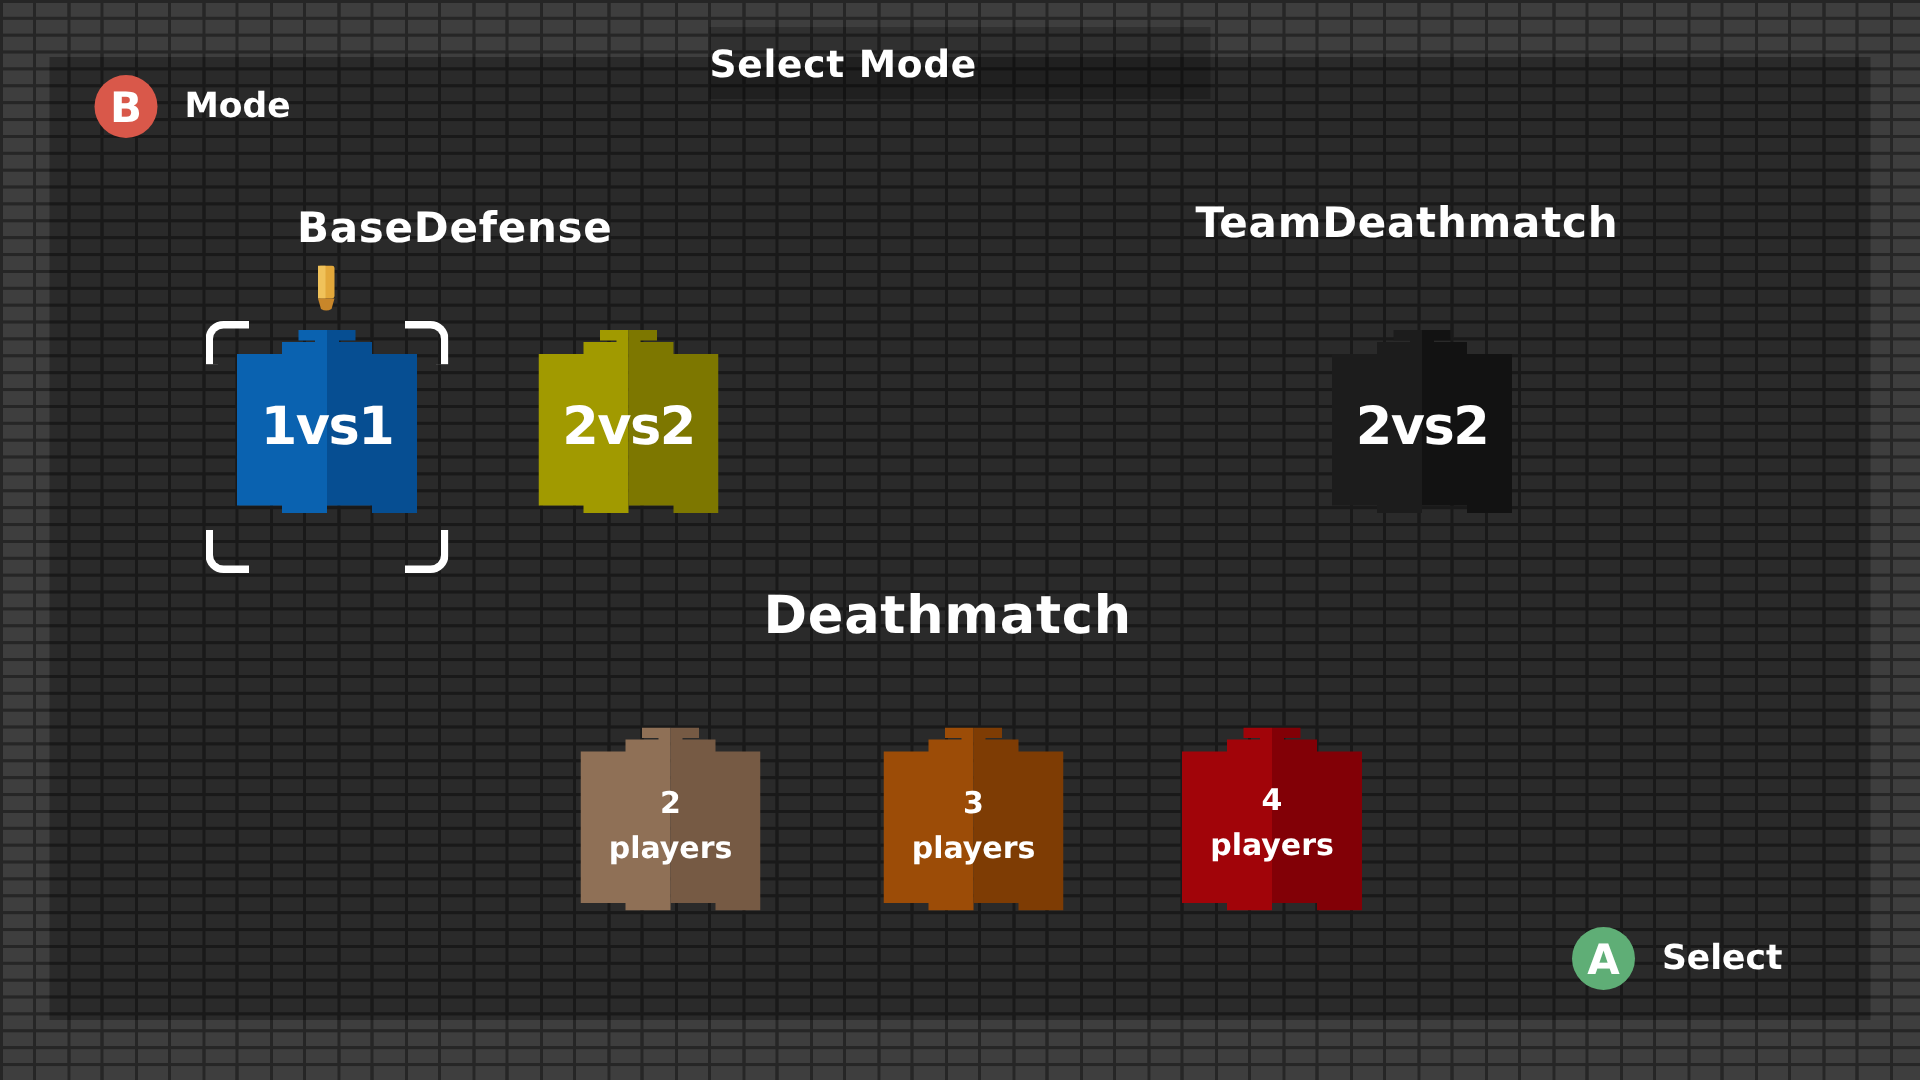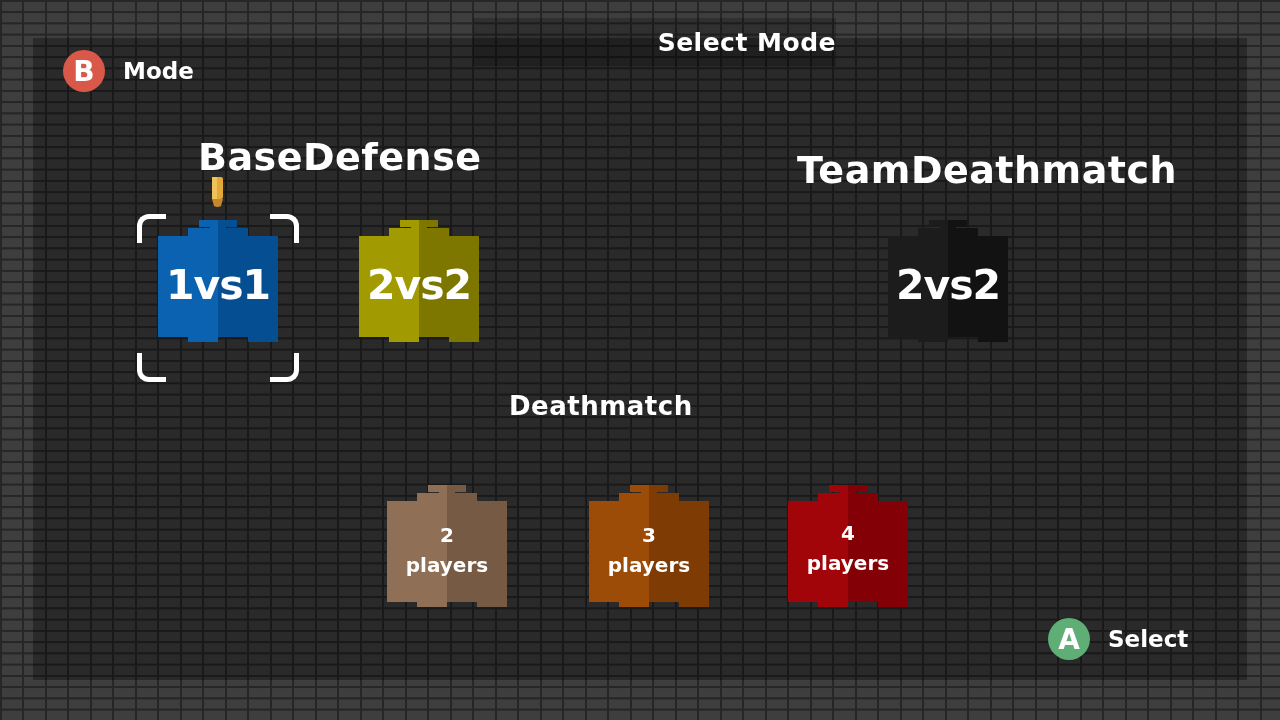--- a/index.html
+++ b/index.html
@@ -24,32 +24,32 @@
     background-size:45px 22.5px;background-position:0 0;
     -webkit-mask-image:repeating-linear-gradient(to bottom, #000 0 11.25px, transparent 11.25px 22.5px);
     mask-image:repeating-linear-gradient(to bottom, #000 0 11.25px, transparent 11.25px 22.5px);
     pointer-events:none;}
   .hrows{position:absolute;inset:0;
     background-image:linear-gradient(#262626 2px, transparent 2px);
     background-size:100% 11.25px;pointer-events:none;}
   .panel{position:absolute;left:33px;top:38px;width:1214px;height:642px;
     background:rgba(0,0,0,0.32);}
   .title-bar{position:absolute;left:473px;top:18px;width:334px;height:48px;
-    background:rgba(0,0,0,0.22);display:flex;align-items:center;justify-content:flex-end;
-    font-weight:bold;font-size:25px;letter-spacing:0.5px;padding-left:29px;}
+    background:rgba(0,0,0,0.22);display:flex;align-items:center;justify-content:flex-start;
+    font-weight:bold;font-size:25px;letter-spacing:0.5px;}
   .hint{position:absolute;display:flex;align-items:center;gap:18px;font-weight:bold;font-size:23px;}
   .btn-circle{width:42px;height:42px;border-radius:50%;display:flex;align-items:center;justify-content:center;
     font-weight:bold;font-size:28px;color:#fff;font-family:"DejaVu Sans",sans-serif;}
-  .heading{position:absolute;font-weight:bold;font-size:38px;letter-spacing:0.5px;white-space:nowrap;}
-  .heading.big{font-size:26px;}
+  .heading{position:absolute;font-weight:bold;font-size:28px;letter-spacing:0.5px;white-space:nowrap;}
+  .heading.big{font-size:35px;}
   .card{position:absolute;width:120px;height:122px;cursor:pointer;}
   .card svg{position:absolute;left:0;top:0;}
   .card .label{position:absolute;left:0;right:0;top:0;bottom:0;display:flex;flex-direction:column;
     align-items:center;justify-content:center;font-weight:bold;text-align:center;padding-top:8px;}
-  .card .label.lg{font-size:41px;letter-spacing:-1px;}
+  .card .label.lg{font-size:35px;letter-spacing:-1px;}
   .card .label.sm{font-size:20px;line-height:30px;}
   .cursor{position:absolute;left:137px;top:214px;width:162px;height:168px;pointer-events:none;}
   .corner{position:absolute;width:24px;height:24px;border:5px solid #fff;}
   .corner.tl{left:0;top:0;border-right:none;border-bottom:none;border-top-left-radius:12px;}
   .corner.tr{right:0;top:0;border-left:none;border-bottom:none;border-top-right-radius:12px;}
   .corner.bl{left:0;bottom:0;border-right:none;border-top:none;border-bottom-left-radius:12px;}
   .corner.br{right:0;bottom:0;border-left:none;border-top:none;border-bottom-right-radius:12px;}
   .bullet{position:absolute;left:211px;top:177px;width:13px;height:31px;}
 </style>
 </head>
@@ -73,21 +73,21 @@
 </div>
 
 <div class="hint" style="left:1048px;top:618px;">
   <div class="btn-circle" style="background:#5fae76;">
     <span>A</span>
   </div>
   <span>Select</span>
 </div>
 
 <div class="heading" style="left:198px;top:135px;">BaseDefense</div>
-<div class="heading" style="left:797px;top:148px;">TeamDeathmatch</div>
+<div class="heading" style="left:797px;top:132px;">TeamDeathmatch</div>
 <div class="heading big" style="left:509px;top:391px;">Deathmatch</div>
 
 <svg class="bullet" viewBox="0 0 13 31">
   <rect x="1" y="0" width="11" height="22" rx="2" fill="#e3a83a"></rect>
   <rect x="1" y="0" width="5" height="22" fill="#f0c25a"></rect>
   <path d="M1 22 H12 L10 29 Q6.5 31 3 29 Z" fill="#c8862a"></path>
 </svg>
 <div class="cursor">
   <div class="corner tl"></div>
   <div class="corner tr"></div>

